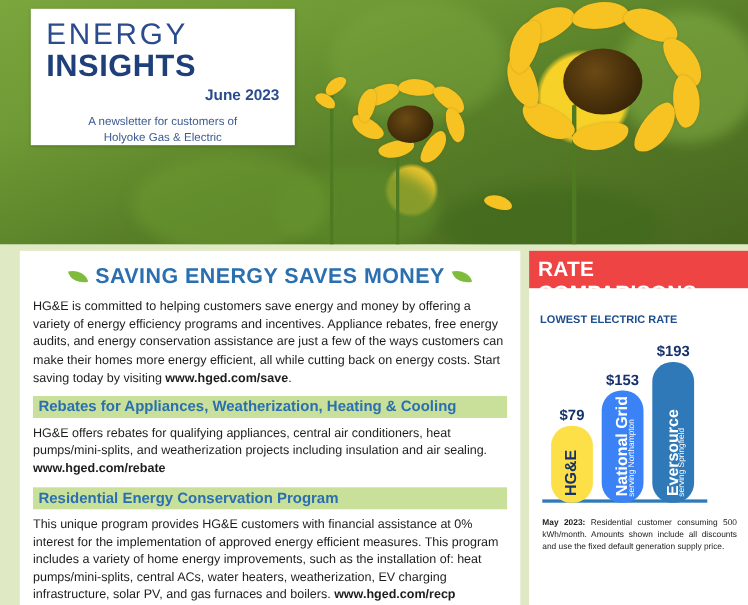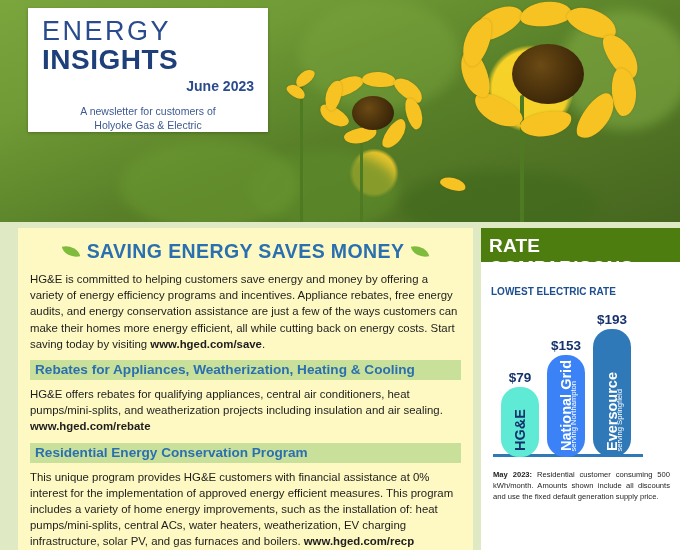--- a/index.html
+++ b/index.html
@@ -93,21 +93,21 @@
     font-size: 10.5px;
     line-height: 1.35;
     margin-top: 10px;
   }
 
   
   .content {
     position: absolute;
     left: 18px; top: 228px;
     width: 455px; height: 322px;
-    background: #fef9c3;
+    background: #ffffff;
     box-sizing: border-box;
     padding: 8px 12px 0 12px;
   }
   .content-title {
     text-align: center;
     color: #2a6fb0;
     font-size: 19.5px;
     font-weight: bold;
     letter-spacing: 0.4px;
     margin: 4px 0 8px 0;
@@ -146,21 +146,21 @@
   }
 
   
   .rate-panel {
     position: absolute;
     left: 481px; top: 228px;
     width: 199px; height: 322px;
     background: #ffffff;
   }
   .rate-header {
-    background: #4d7c0f;
+    background: #ef4444;
     color: #ffffff;
     font-size: 19px;
     font-weight: bold;
     letter-spacing: 0.2px;
     padding: 7px 0 7px 8px;
     height: 34px;
     box-sizing: border-box;
   }
   .rate-sub {
     color: #1d4e8f;
@@ -209,21 +209,21 @@
   }
   .bar .value {
     position: absolute;
     top: -17px;
     left: -3px;
     width: 44px;
     color: #15326b;
     font-size: 13.5px;
     font-weight: bold;
   }
-  .bar.b1 { left: 8px;   height: 70px;  background: #5eead4; }
+  .bar.b1 { left: 8px;   height: 70px;  background: #fde047; }
   .bar.b1 .label { color: #15326b; }
   .bar.b2 { left: 54px;  height: 102px; background: #3b82f6; }
   .bar.b3 { left: 100px; height: 128px; background: #2f79b8; }
   .bar.b1 .value { color: #15326b; }
 
   .chart-base {
     position: absolute;
     left: 0; bottom: 0;
     width: 150px; height: 3px;
     background: #2f79b8;

